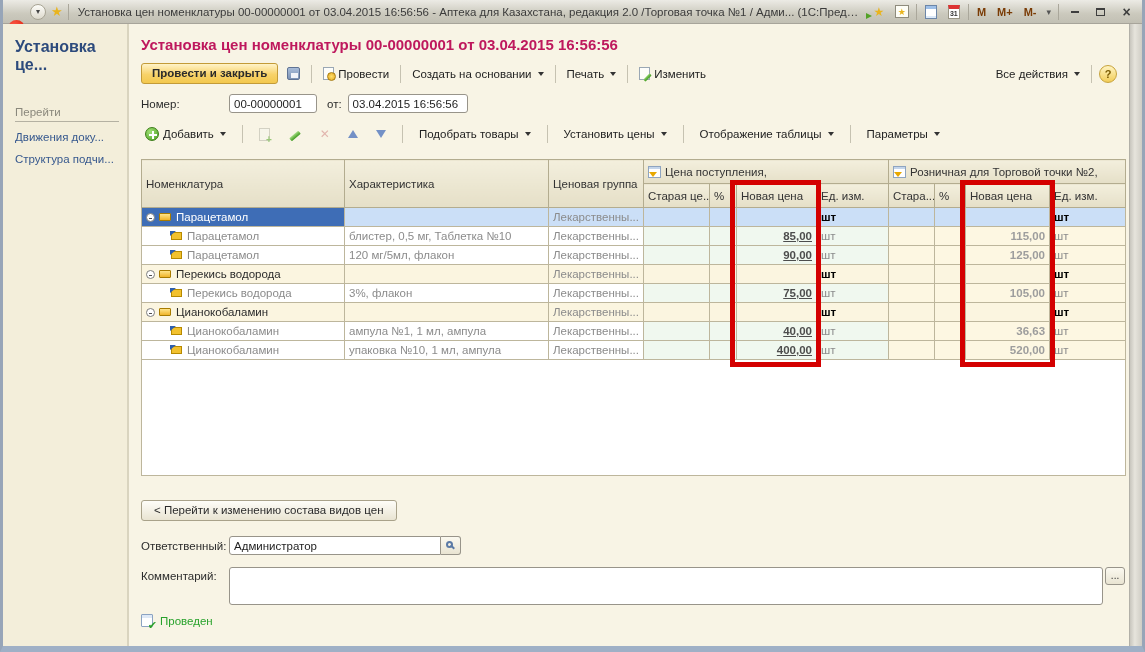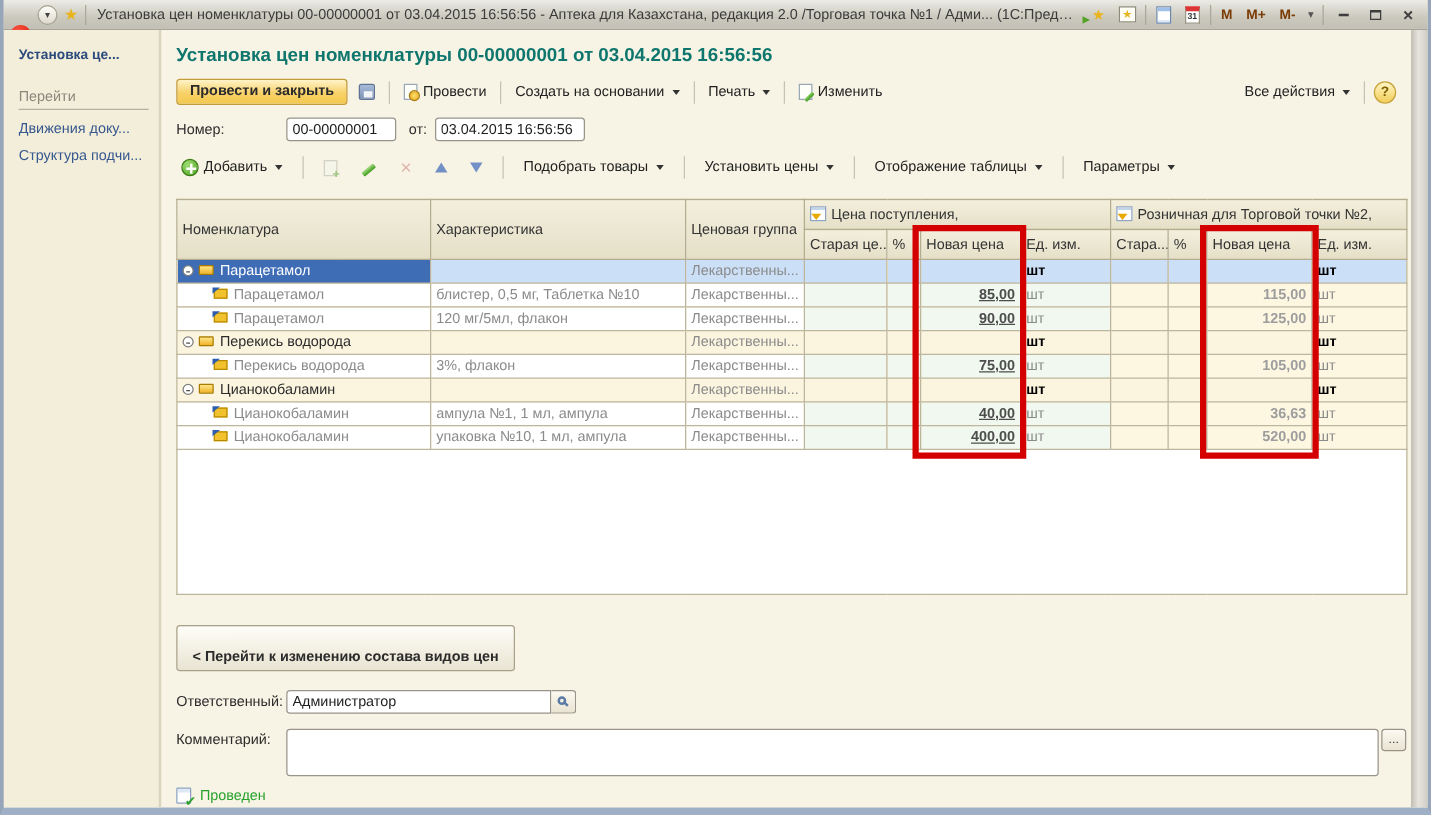--- a/index.html
+++ b/index.html
@@ -29,28 +29,28 @@
   .m-btn { color:#7a3b05; font-weight:bold; font-size:11px; padding:0 3px; }
   .tb-chev { font-size:9px; color:#555; padding:0 2px; }
   .win-btn { width:21px; height:17px; display:flex; align-items:center; justify-content:center; color:#3e3e3e; }
   .glyph-min { width:8px; height:3px; border-bottom:2px solid #3e3e3e; }
   .glyph-max { width:9px; height:8px; border:1px solid #3e3e3e; border-top:2px solid #3e3e3e; }
   .glyph-close { font-size:14px; font-weight:bold; line-height:1; }
 
   
   .appbody { flex:1; display:flex; overflow:hidden; }
   .sidebar { flex:0 0 126px; background:#f3eeda; border-right:2px solid #d9d4bf; padding:14px 8px 0 12px; }
-  .sidebar-current { color:#2c4a7c; font-weight:bold; font-size:11px; margin-bottom:22px; }
+  .sidebar-current { color:#2c4a7c; font-weight:bold; font-size:16px; margin-bottom:32px; }
   .sidebar-header { color:#8a887c; padding-bottom:3px; border-bottom:1px solid #b4b1a2; margin-bottom:9px; }
   .sidebar-link { color:#36588e; margin-bottom:10px; cursor:pointer; }
 
   .main { flex:1; position:relative; padding:8px 4px 0 12px; overflow:hidden; }
   .scroll-strip { flex:0 0 13px; background:linear-gradient(90deg,#c8c6be,#e6e4dc 40%,#cfcdc5); border-left:1px solid #b2b0a8; }
 
-  .page-title { color:#0f766e; font-size:15px; font-weight:bold; margin:4px 0 10px 0; white-space:nowrap; }
+  .page-title { color:#be185d; font-size:15px; font-weight:bold; margin:4px 0 10px 0; white-space:nowrap; }
 
   
   .cmdbar { display:flex; align-items:center; gap:5px; margin-bottom:10px; padding-right:8px; }
   .btn-primary { background:linear-gradient(#fff3c8,#f8d269 55%,#f3c84e); border:1px solid #c39b38; border-radius:3px; padding:3px 10px 4px; font-weight:bold; font-size:11.5px; color:#2b2b2b; }
   .tool-btn { display:inline-flex; align-items:center; gap:4px; padding:2px 4px; color:#222; cursor:pointer; }
   .sep { width:1px; height:18px; background:#c6c2b1; margin:0 2px; }
   .spacer { flex:1; }
   .dd { width:0; height:0; border-left:3px solid transparent; border-right:3px solid transparent; border-top:4px solid #333; margin-left:2px; }
   .help-btn { width:18px; height:18px; border-radius:50%; background:linear-gradient(#fff4c2,#f2cd58); border:1px solid #c7a33b; color:#7a5b00; font-weight:bold; font-size:11px; display:flex; align-items:center; justify-content:center; }
 
@@ -114,21 +114,21 @@
   .item-ico { display:inline-block; width:12px; height:9px; position:relative; margin-right:5px; }
   .item-ico::before { content:""; position:absolute; right:0; bottom:0; width:9px; height:6px; background:#f2c12e; border:1px solid #b78a00; }
   .item-ico::after { content:""; position:absolute; left:0; top:0; width:0; height:0; border-top:5px solid #2e5fae; border-right:6px solid transparent; }
   .pt-ico { display:inline-block; width:13px; height:12px; background:#fff; border:1px solid #8ea4c0; position:relative; vertical-align:-2px; margin-right:4px; box-shadow: inset 0 2px 0 #c4d5ea; }
   .pt-ico::after { content:""; position:absolute; left:0; bottom:0; width:0; height:0; border-left:4px solid transparent; border-right:4px solid transparent; border-top:5px solid #e8a800; }
   .red-box { position:absolute; border:5px solid #d40000; background:transparent; pointer-events:none; }
   .red-box.first { left:589px; top:21px; width:91px; height:187px; }
   .red-box.second { left:819px; top:21px; width:95px; height:187px; }
 
   
-  .goto-btn { margin:10px 0 2px 0; background:linear-gradient(#fefdf8,#e9e4d2); border:1px solid #a9a28a; border-radius:3px; padding:19px 12px 4px; font-weight:bold; font-size:11.5px; color:#2b2b2b; }
+  .goto-btn { margin:10px 0 2px 0; background:linear-gradient(#fefdf8,#e9e4d2); border:1px solid #a9a28a; border-radius:3px; padding:3px 12px 4px; font-weight:normal; font-size:11.5px; color:#2b2b2b; }
   .resp-row { margin-top:13px; }
   .txt.resp { width:212px; border-top-right-radius:0; border-bottom-right-radius:0; }
   .mag-btn { width:20px; height:19px; border:1px solid #98948a; border-left:none; border-radius:0 3px 3px 0; background:linear-gradient(#fbf9f0,#e9e4d2); display:inline-flex; align-items:center; justify-content:center; }
   .mag-ico { width:7px; height:7px; border:2px solid #5b7aa6; border-radius:50%; position:relative; margin:-2px 0 0 -2px; }
   .mag-ico::after { content:""; position:absolute; width:5px; height:2px; background:#5b7aa6; transform:rotate(45deg); right:-4px; bottom:-2px; }
   .comment-row { margin-top:10px; display:flex; align-items:flex-start; }
   .comment-row .lbl { padding-top:3px; }
   textarea.comment { width:878px; height:38px; border:1px solid #98948a; border-radius:3px; resize:none; font-family:inherit; font-size:11.5px; padding:2px 4px; background:#fff; }
   .ellipsis-btn { width:20px; height:18px; margin-left:2px; border:1px solid #98948a; border-radius:3px; background:linear-gradient(#fbf9f0,#e9e4d2); font-size:10px; line-height:10px; color:#333; }
   .status-row { margin-top:9px; display:flex; align-items:center; gap:7px; color:#28a22c; }

